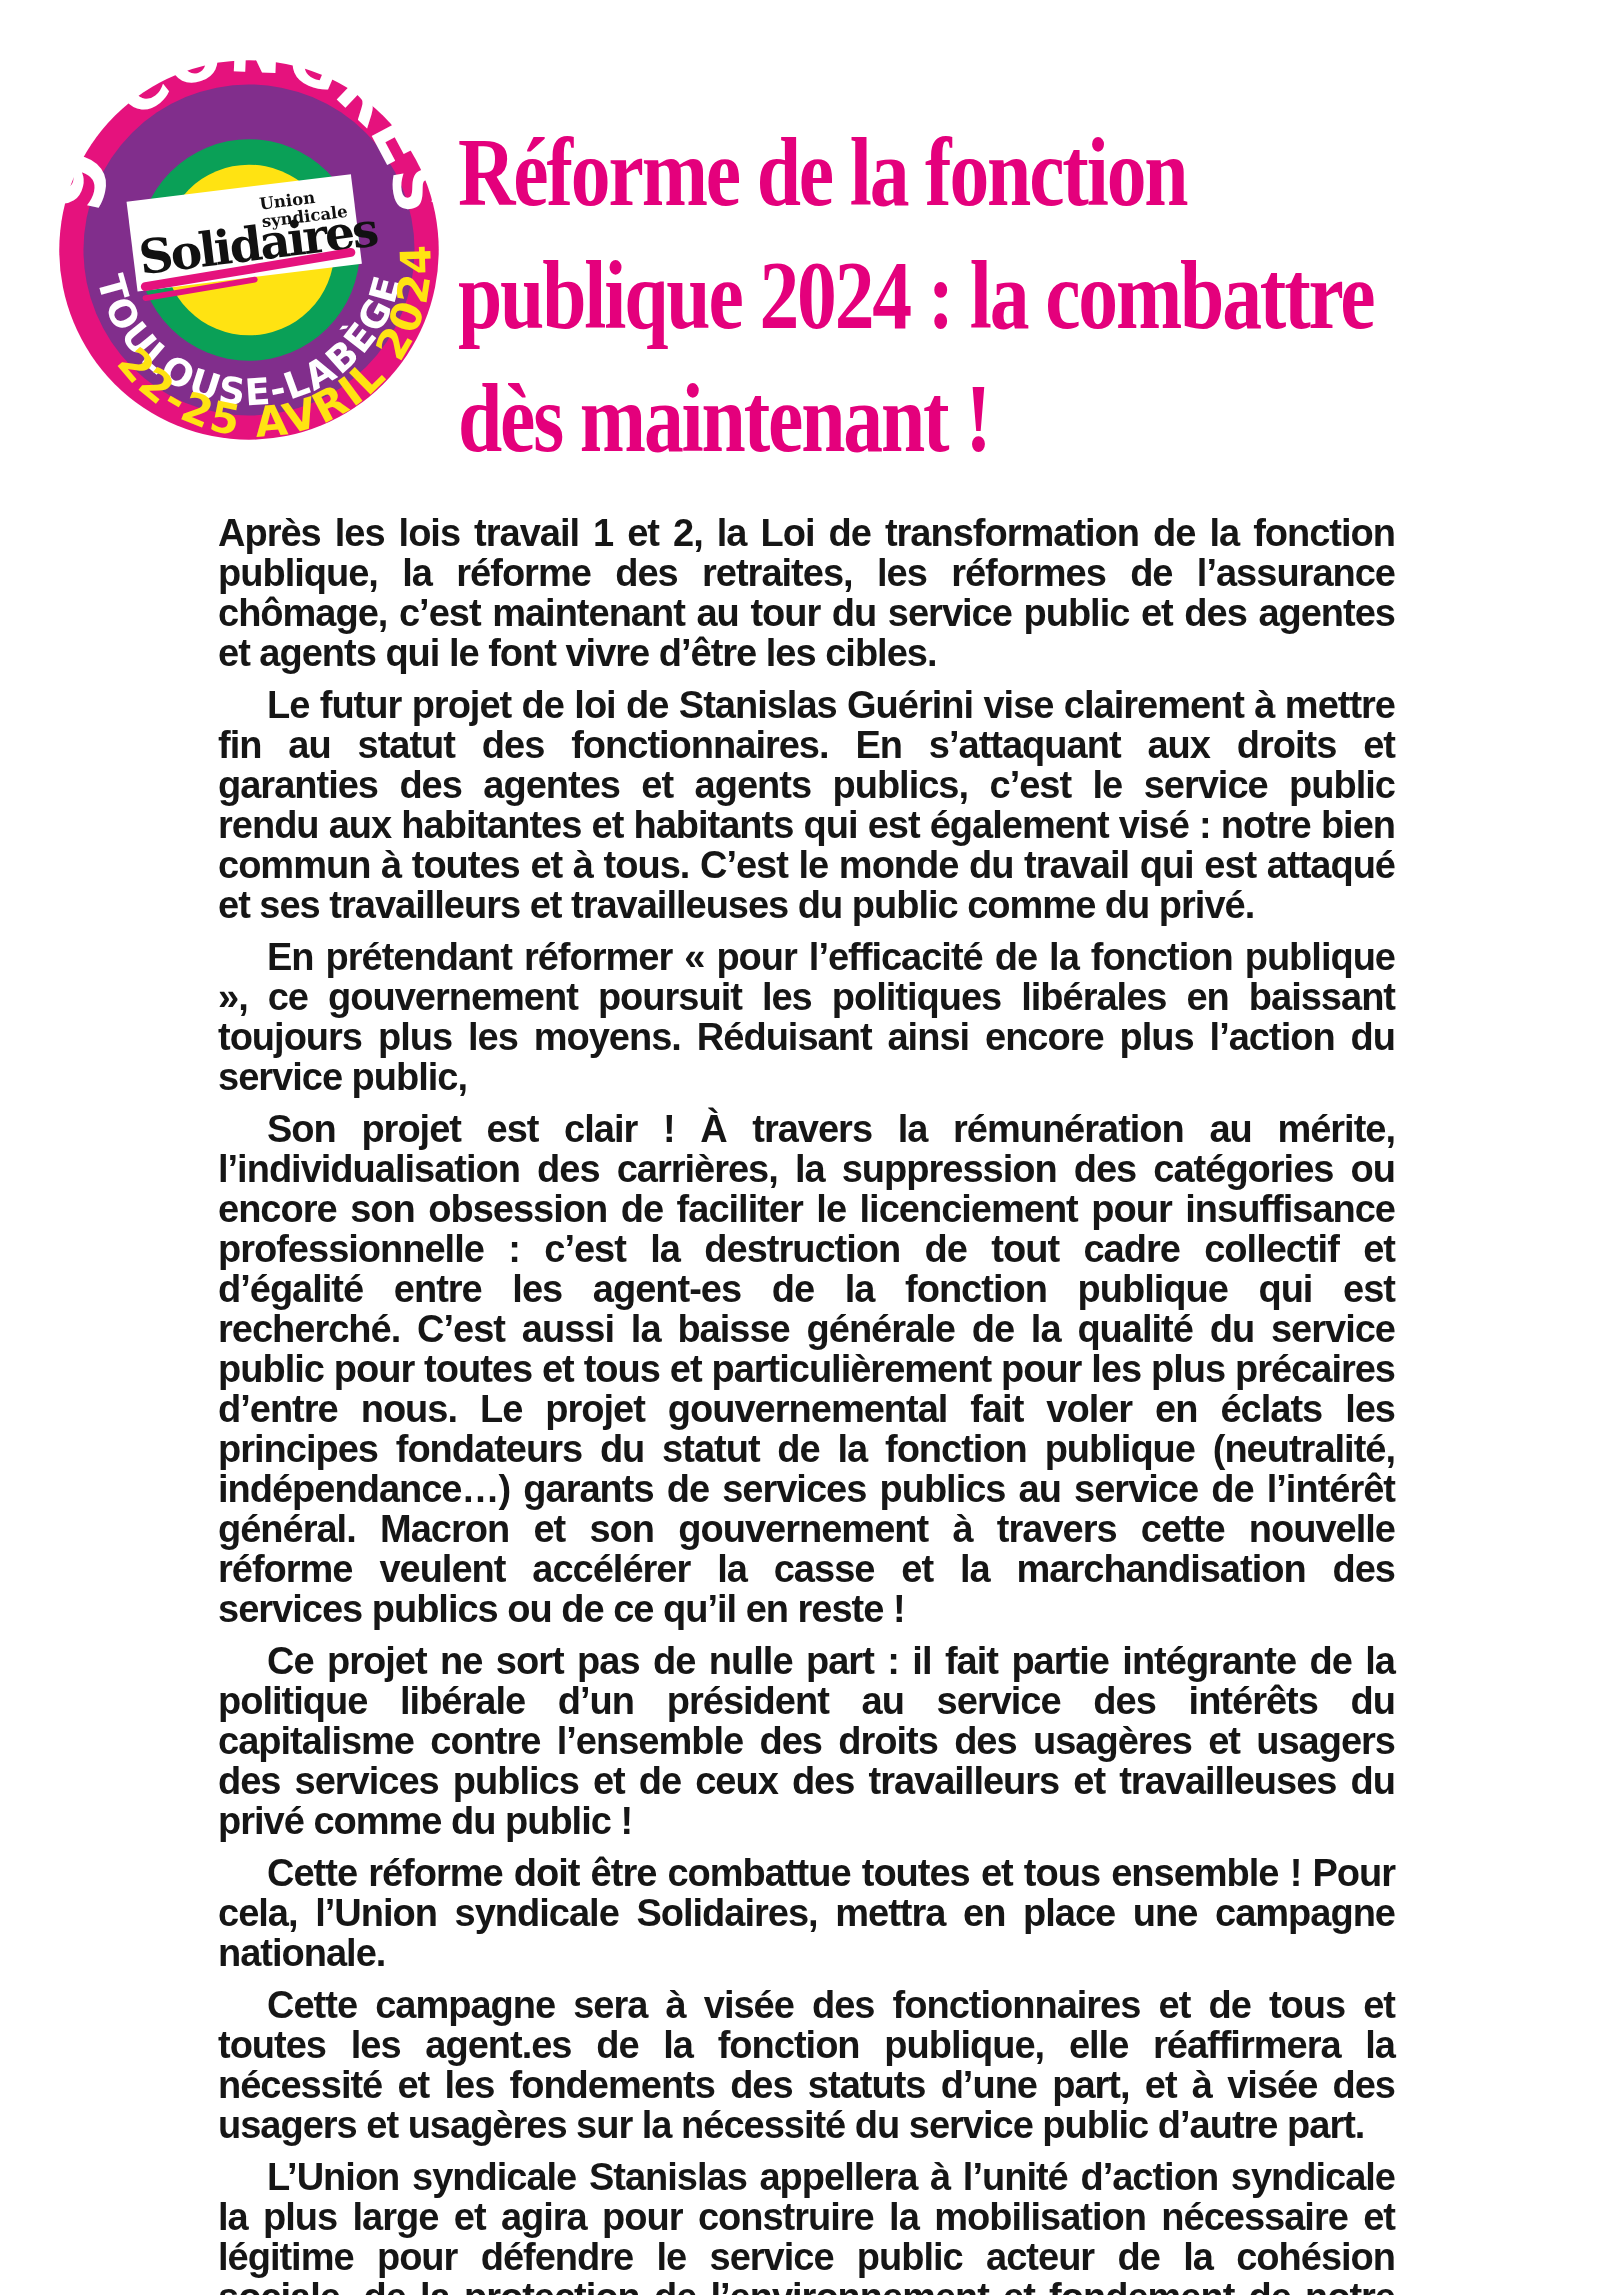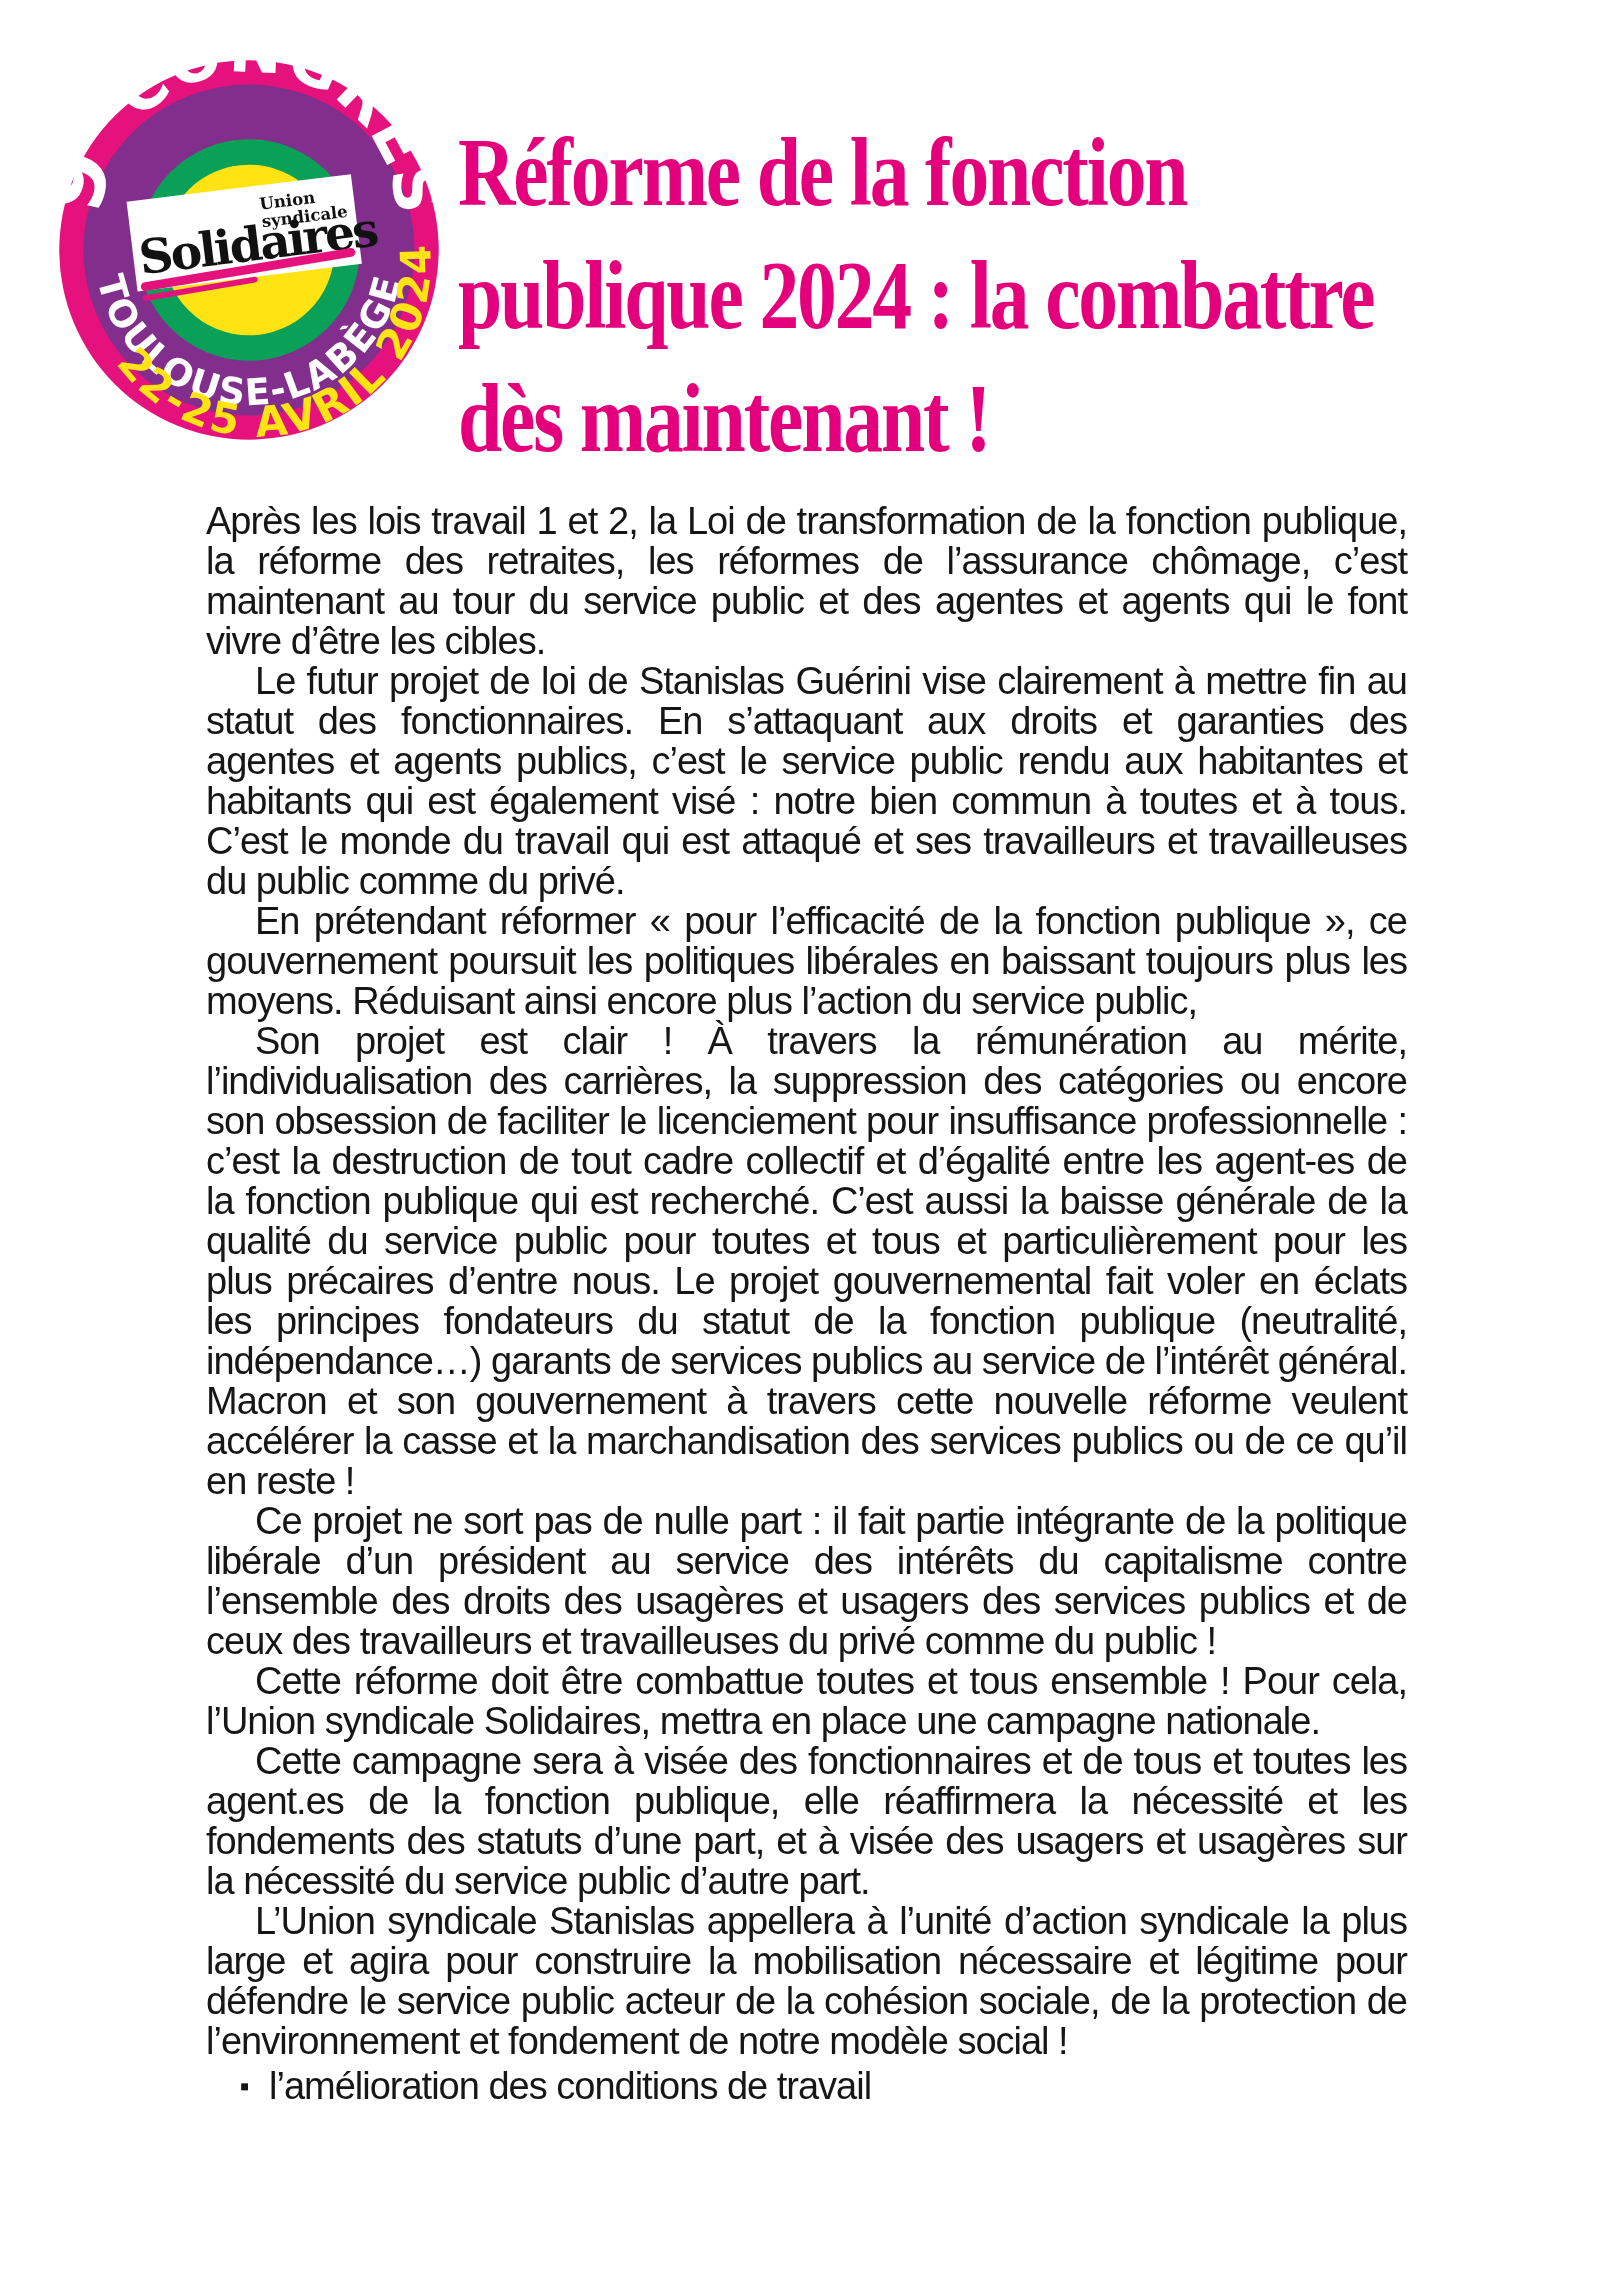--- a/index.html
+++ b/index.html
@@ -42,21 +42,21 @@
     font-size:97px;line-height:123px;letter-spacing:-2.6px;
   }
   .title .line{white-space:nowrap;}
   
   .body-text{
     position:absolute;left:206px;top:501px;width:1201px;
     color:var(--ink);
     font-size:38px;line-height:40px;letter-spacing:-1px;
     text-align:justify;
   }
-  .body-text p{margin:0;text-indent:49px;}
+  .body-text p{margin:12px;text-indent:49px;font-weight:bold;}
   .body-text p.first{text-indent:0;}
   ul.points{list-style:none;margin:5.2px 0 0 0;padding:0;}
   ul.points li{position:relative;padding-left:63px;text-align:left;text-indent:0;}
   .bullet-marker{position:absolute;left:34px;top:0;font-size:26px;line-height:40px;}
 </style>
 </head>
 <body>
 
 <div class="page">
 

